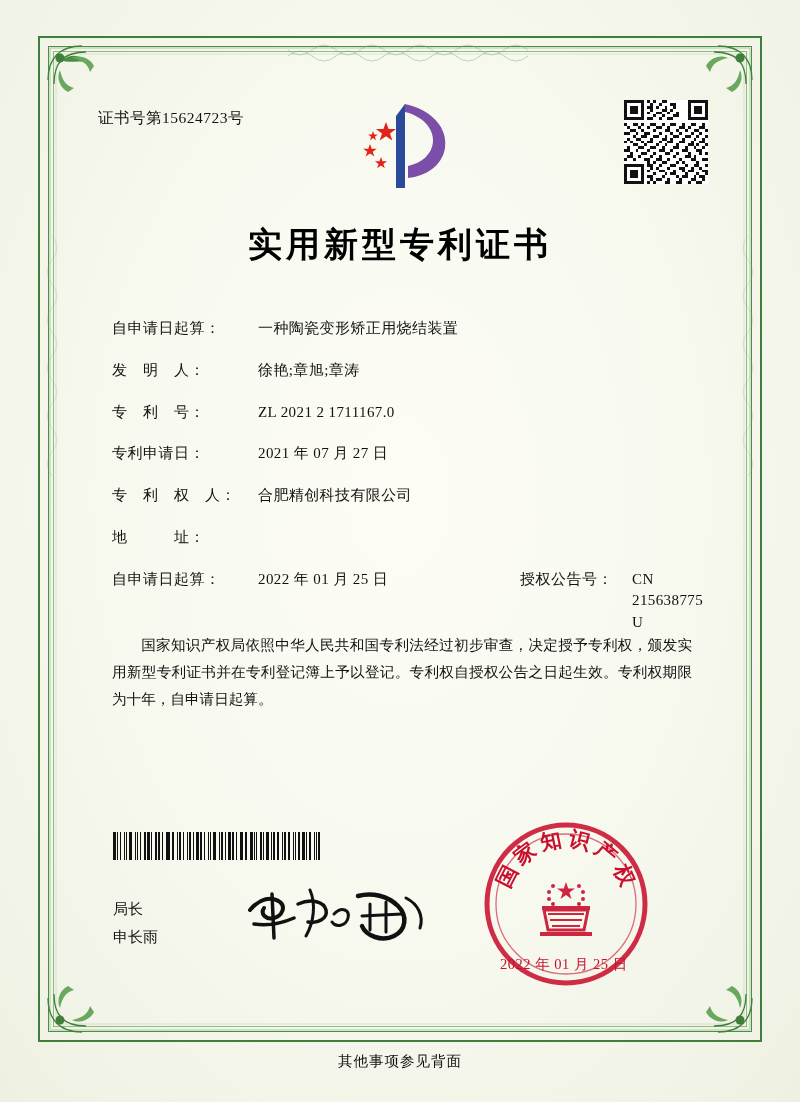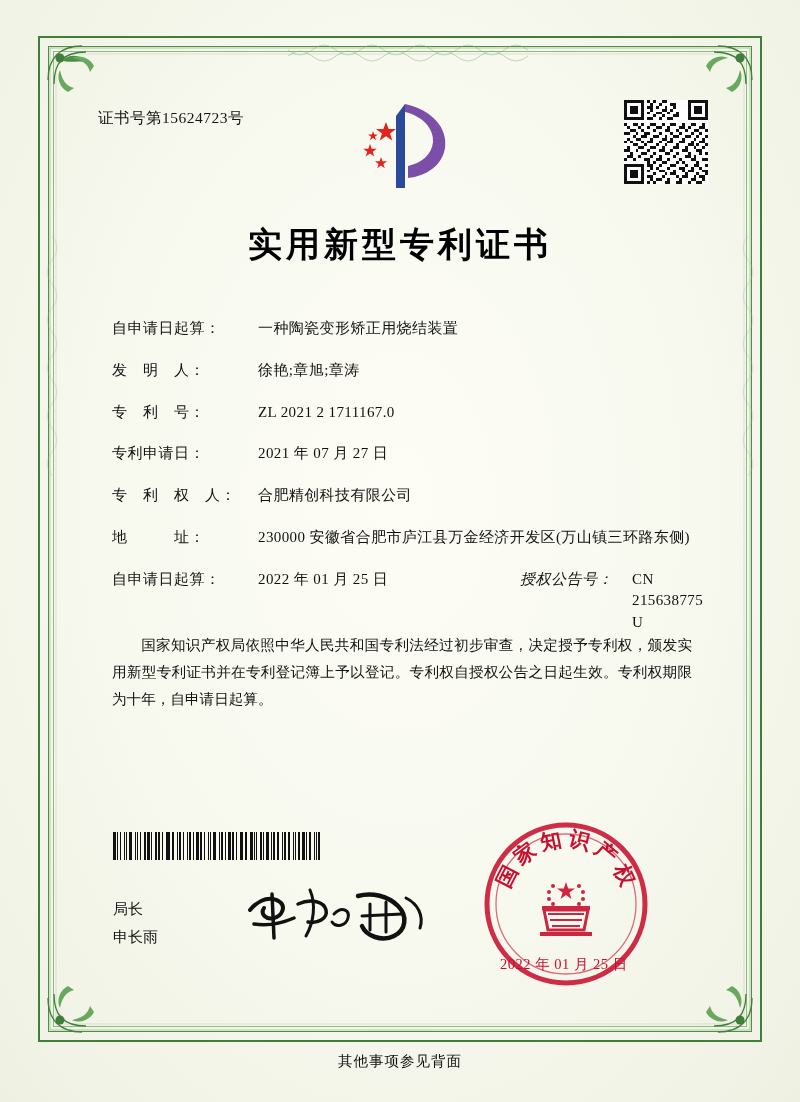--- a/index.html
+++ b/index.html
@@ -114,21 +114,20 @@
   }
   .field-value {
     flex: 1 1 auto;
     letter-spacing: 0.4px;
     margin-left: 38px;
   }
   .field-row.two-col .field-value { flex: 0 0 262px; }
   .field-label2 {
     flex: 0 0 112px;
     letter-spacing: 0.5px;
-    font-style: italic;
   }
   .field-value2 { flex: 1 1 auto; letter-spacing: 0.4px; }
 
   
   .paras {
     position: absolute;
     left: 112px; top: 632px;
     width: 580px;
     font-size: 14.6px;
     line-height: 1.85;
@@ -498,21 +497,20 @@
     <div class="field-row">
       <div class="field-label">专利申请日：</div>
       <div class="field-value">2021 年 07 月 27 日</div>
     </div>
     <div class="field-row">
       <div class="field-label">专　利　权　人：</div>
       <div class="field-value">合肥精创科技有限公司</div>
     </div>
     <div class="field-row">
       <div class="field-label">地　　　址：</div>
-      <div class="field-value">230000 安徽省合肥市庐江县万金经济开发区(万山镇三环路东侧)</div>
     </div>
     <div class="field-row two-col">
       <div class="field-label">自申请日起算：</div>
       <div class="field-value">2022 年 01 月 25 日</div>
       <div class="field-label2">授权公告号：</div>
       <div class="field-value2">CN 215638775 U</div>
     </div>
   </div>
 
   <div class="paras">

